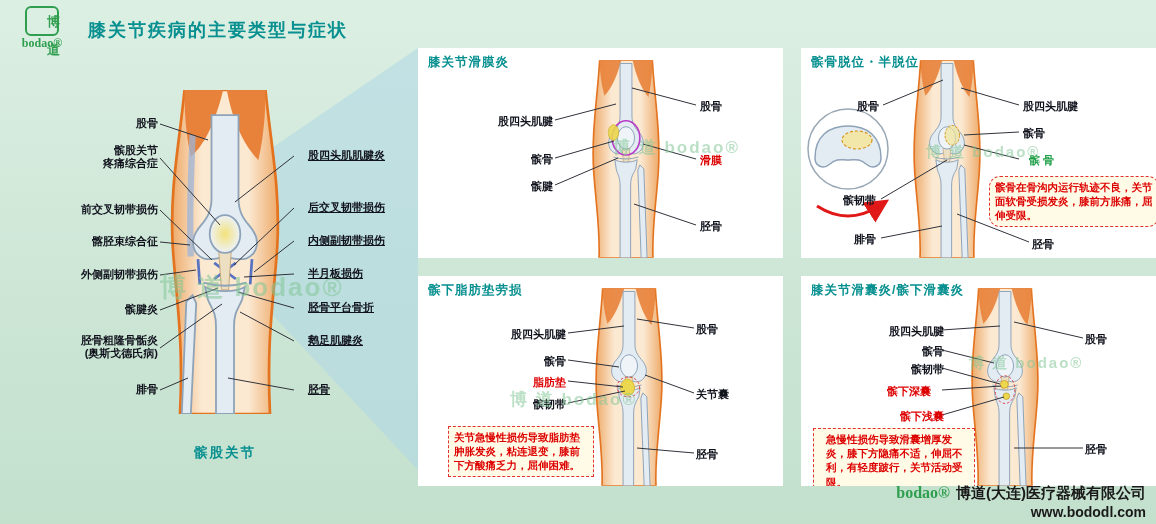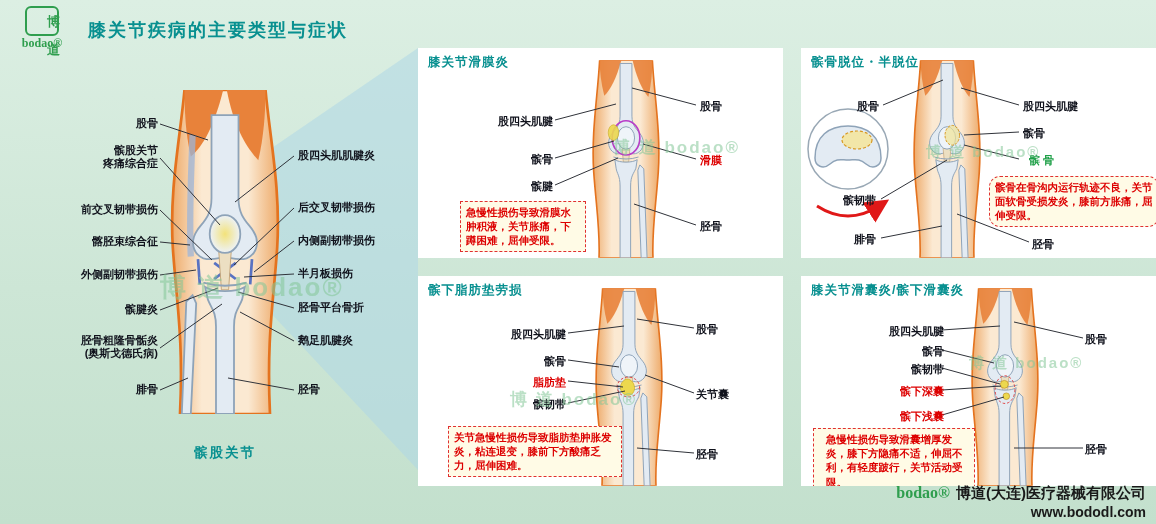--- a/index.html
+++ b/index.html
@@ -19,21 +19,21 @@
   
   .funnel { position:absolute; left:0; top:0; pointer-events:none; }
 
   
   .overview { position:absolute; left:40px; top:60px; width:360px; height:412px; }
   .ov-knee { position:absolute; left:95px; top:30px; }
   .ov-lines { position:absolute; left:0; top:0; pointer-events:none; }
   .ov-label { position:absolute; font-size:11px; font-weight:bold; color:#10121c;
               white-space:pre-line; line-height:1.2; }
   .ov-label.l { text-align:right; right:242px; }
-  .ov-label.r { left:258px; }
+  .ov-label.r { left:268px;text-decoration:underline; }
   .view-label { position:absolute; left:95px; top:384px; width:180px; text-align:center;
                 color:#089090; font-weight:bold; font-size:13.5px; letter-spacing:2px; }
 
   
   .wm { position:absolute; color:rgba(132,198,152,0.55); font-weight:bold; pointer-events:none;
         letter-spacing:2px; }
 
   
   .panels { position:absolute; left:418px; top:48px; width:732px; height:422px;
             display:grid; grid-template-columns:365px 365px; grid-template-rows:210px 210px; gap:18px; }
@@ -174,21 +174,20 @@
           <line x1="278" y1="111" x2="225" y2="96"></line>
           <line x1="278" y1="177" x2="216" y2="156"></line>
         </g>
       </svg>
       <div class="p-label" style="right:230px; top:66px;">股四头肌腱</div>
       <div class="p-label" style="right:230px; top:104px;">髌骨</div>
       <div class="p-label" style="right:230px; top:131px;">髌腱</div>
       <div class="p-label" style="left:282px; top:51px;">股骨</div>
       <div class="p-label red" style="left:282px; top:105px;">滑膜</div>
       <div class="p-label" style="left:282px; top:171px;">胫骨</div>
-      <div class="note" style="left:42px; top:153px; width:126px;">急慢性损伤导致滑膜水肿积液，关节胀痛，下蹲困难，屈伸受限。</div>
       <div class="wm" style="left:195px; top:88px; font-size:17px;">博 道 bodao®</div>
     </div>
 
     <div class="panel">
       <div class="panel-title">髌骨脱位・半脱位</div>
       <svg class="p-knee" style="left:90px; top:12px;" width="112" height="198" viewBox="0 0 170 300">
         <use href="#kneeS"></use>
         <ellipse cx="93" cy="114" rx="11" ry="15" fill="rgba(240,226,150,0.7)" stroke="#d89820" stroke-width="1.5" stroke-dasharray="4 2"></ellipse>
       </svg>
       <svg class="inset" style="left:4px; top:58px;" width="86" height="128" viewBox="0 0 86 128">
@@ -237,21 +236,21 @@
           <line x1="276" y1="177" x2="219" y2="172"></line>
         </g>
       </svg>
       <div class="p-label" style="right:217px; top:51px;">股四头肌腱</div>
       <div class="p-label" style="right:217px; top:78px;">髌骨</div>
       <div class="p-label red" style="right:217px; top:99px;">脂肪垫</div>
       <div class="p-label" style="right:217px; top:121px;">髌韧带</div>
       <div class="p-label" style="left:278px; top:46px;">股骨</div>
       <div class="p-label" style="left:278px; top:111px;">关节囊</div>
       <div class="p-label" style="left:278px; top:171px;">胫骨</div>
-      <div class="note" style="left:30px; top:150px; width:174px;">关节急慢性损伤导致脂肪垫肿胀发炎，粘连退变，膝前下方酸痛乏力，屈伸困难。</div>
+      <div class="note" style="left:30px; top:150px; width:146px;">关节急慢性损伤导致脂肪垫肿胀发炎，粘连退变，膝前下方酸痛乏力，屈伸困难。</div>
       <div class="wm" style="left:92px; top:112px; font-size:17px;">博 道 bodao®</div>
     </div>
 
     <div class="panel">
       <div class="panel-title">膝关节滑囊炎/髌下滑囊炎</div>
       <svg class="p-knee" style="left:148px; top:12px;" width="112" height="198" viewBox="0 0 170 300">
         <use href="#kneeS"></use>
         <circle cx="84" cy="146" r="6" fill="#ecd84e" stroke="#c09020"></circle>
         <circle cx="87" cy="164" r="5" fill="#ecd84e" stroke="#c09020"></circle>
         <ellipse cx="85" cy="154" rx="15" ry="21" fill="none" stroke="#e03030" stroke-width="1.3" stroke-dasharray="4 3"></ellipse>
@@ -263,21 +262,21 @@
           <line x1="141" y1="92" x2="199" y2="108"></line>
           <line x1="141" y1="114" x2="200" y2="110"></line>
           <line x1="141" y1="139" x2="203" y2="121"></line>
           <line x1="282" y1="62" x2="213" y2="46"></line>
           <line x1="282" y1="172" x2="213" y2="172"></line>
         </g>
       </svg>
       <div class="p-label" style="right:222px; top:48px;">股四头肌腱</div>
       <div class="p-label" style="right:222px; top:68px;">髌骨</div>
       <div class="p-label" style="right:222px; top:86px;">髌韧带</div>
-      <div class="p-label red" style="right:222px; top:108px;">髌下深囊</div>
+      <div class="p-label red" style="right:235px; top:108px;">髌下深囊</div>
       <div class="p-label red" style="right:222px; top:133px;">髌下浅囊</div>
       <div class="p-label" style="left:284px; top:56px;">股骨</div>
       <div class="p-label" style="left:284px; top:166px;">胫骨</div>
       <div class="note" style="left:12px; top:152px; width:162px;padding-left:12px;">急慢性损伤导致滑囊增厚发炎，膝下方隐痛不适，伸屈不利，有轻度跛行，关节活动受限。</div>
       <div class="wm" style="left:168px; top:78px; font-size:15px;">博 道 bodao®</div>
     </div>
 
   </div>
 
   <div class="footer">

